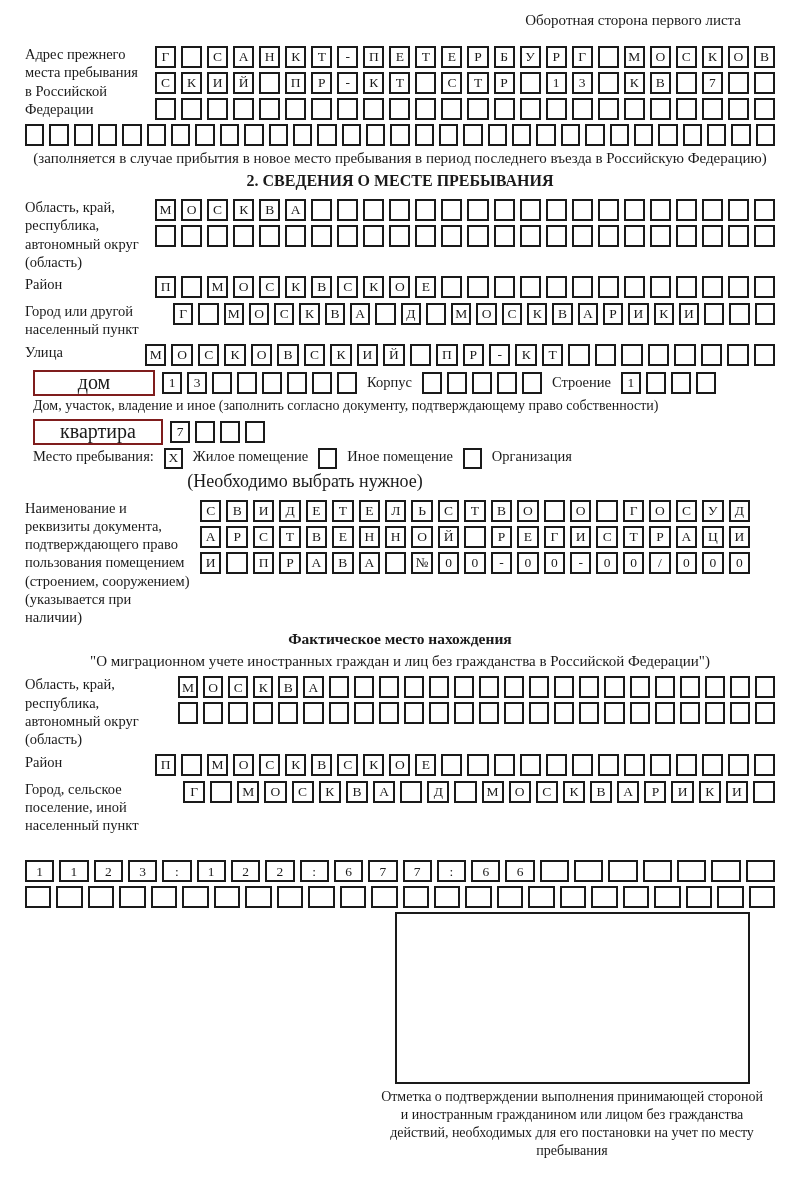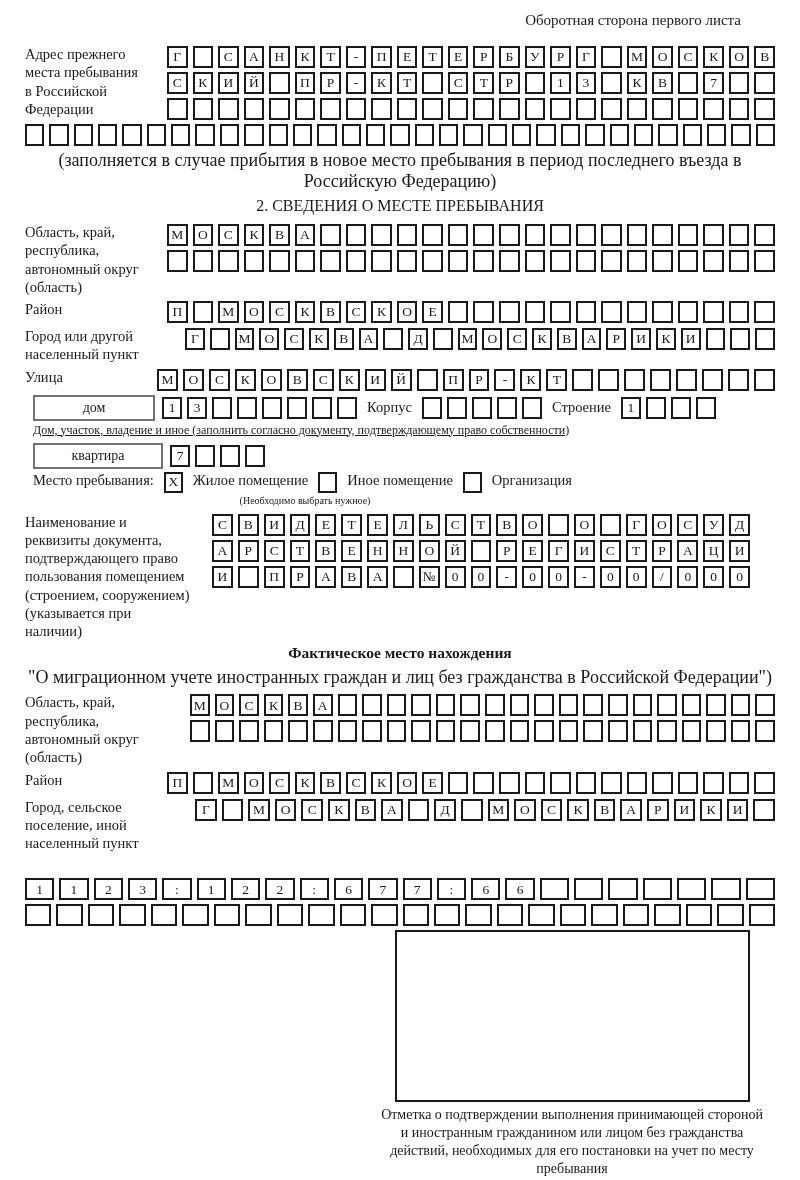--- a/index.html
+++ b/index.html
@@ -6,57 +6,57 @@
   html,body { margin:0; padding:0; background:#ffffff; }
   body {
     width:800px; height:1180px; overflow:hidden;
     font-family:"Liberation Serif", serif; color:#1a1a1a;
   }
   .page { width:800px; height:1180px; padding:12px 25px 16px 25px; }
 
   .top-note { text-align:right; padding-right:34px; font-size:15px; margin-bottom:16px; }
 
   
-  .frow { display:flex; margin-bottom:4px;gap:12px; }
+  .frow { display:flex; margin-bottom:4px; }
   .flabel { flex:none; padding-right:10px; font-size:14.5px; line-height:1.26; }
   .fgrids { flex:1; display:flex; flex-direction:column; gap:4px; padding-top:1px; }
   .w120{width:120px} .w130{width:130px} .w148{width:148px} .w153{width:153px}
   .w158{width:158px} .w175{width:175px} .w195{width:195px}
 
   
   .cellrow { display:grid; grid-template-columns:repeat(var(--n,24),1fr); gap:5px; }
   .cell {
     border:2px solid #1a1a1a; height:22px; min-width:0;
     display:flex; align-items:center; justify-content:center;
     font-size:13.5px; line-height:1; background:#fff;
   }
   .fixedcells { display:inline-grid; grid-template-columns:repeat(var(--n,1),20px); gap:5px; vertical-align:middle; }
 
   .fullrow { margin-bottom:4px; }
-  .note { text-align:center; font-size:18px; margin-bottom:5px; }
-  .sec-title { text-align:center; font-weight:normal; font-size:16px; margin:2px 0 8px 0; }
+  .note { text-align:center; font-size:15px; margin-bottom:5px; }
+  .sec-title { text-align:center; font-weight:bold; font-size:16px; margin:2px 0 8px 0; }
   .sub-title { text-align:center; font-weight:bold; font-size:15.5px; margin:4px 0 5px 0; }
 
   .house-row { display:flex; align-items:center; margin:2px 0 2px 8px; gap:7px; }
   .labelbox {
-    border:2px solid #737373; height:26px; display:inline-flex;
-    align-items:center; justify-content:center; font-size:14px;
+    border:2px solid #7f1d1d; height:26px; display:inline-flex;
+    align-items:center; justify-content:center; font-size:20px;
   }
   .lb-dom { width:122px; }
   .lb-kv { width:130px;font-family:Liberation Serif, serif; }
   .inline-label { font-size:14.5px; padding:0 3px;text-align:right; }
-  .caption { font-size:12px; margin:0 0 5px 8px;text-decoration:underline; }
+  .caption { font-size:14px; margin:0 0 5px 8px; }
 
   .stay-row { display:flex; align-items:flex-start; margin:3px 0 2px 8px; font-size:14.5px; }
   .cb {
     width:19px; height:21px; border:2px solid #1a1a1a; margin:0 10px;
     display:inline-flex; align-items:center; justify-content:center;
     font-size:13.5px; flex:none;
   }
-  .choose-note { font-size:10px; margin:0 0 7px 0; text-align:center; width:560px; }
+  .choose-note { font-size:18px; margin:0 0 7px 0; text-align:center; width:560px; }
 
   .doc-grids { margin-right:25px; }
   .pad-top20 { padding-top:22px; }
 
   .mark-wrap { margin-top:4px; }
   .mark-box { margin-left:370px; width:355px; height:172px; border:2px solid #1a1a1a; }
   .mark-caption { width:390px; margin-left:352px; text-align:center; font-size:14px; line-height:1.28; margin-top:4px; }
 </style>
 </head>
 <body>

